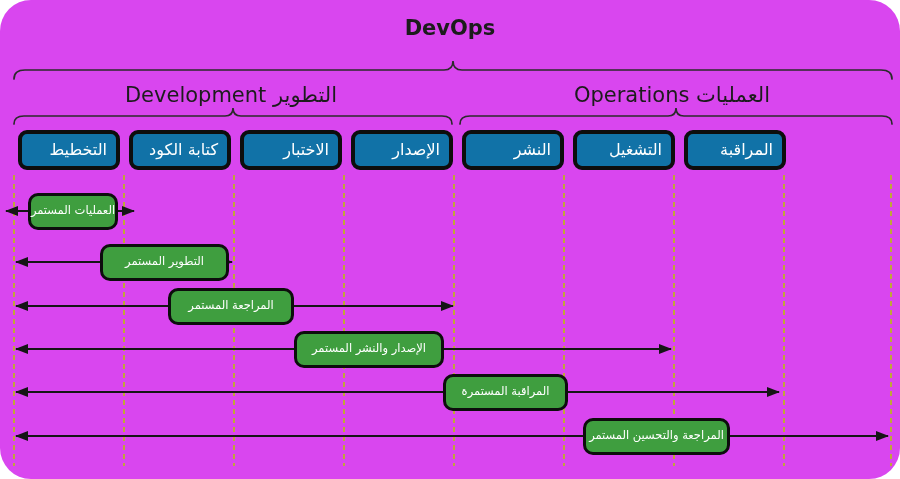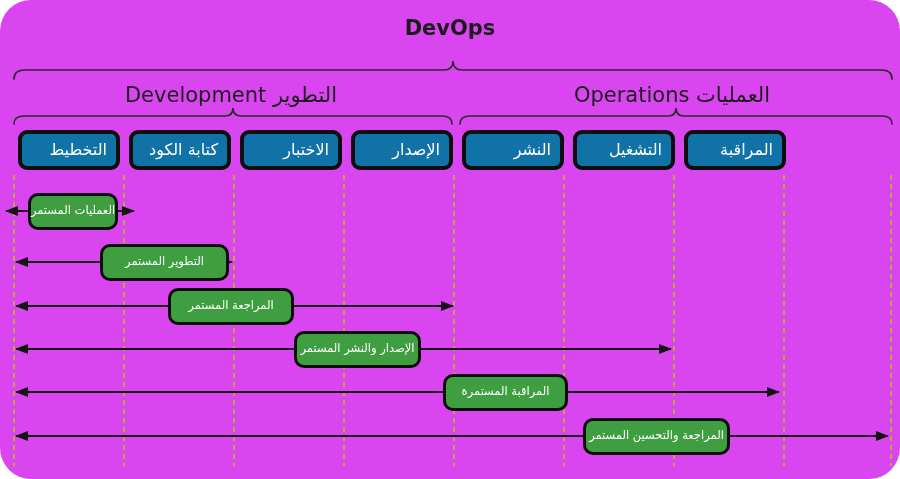--- a/index.html
+++ b/index.html
@@ -92,21 +92,21 @@
         <span class="ah l"></span>
         <span class="ah r"></span>
       </div>
       <div class="pbox" style="left: 168px; width: 126px; top: 287.5px;">المراجعة المستمر</div>
     </div>
     <div class="practice-row">
       <div class="arrow" style="left: 16px; width: 655px; top: 347.7px;">
         <span class="ah l"></span>
         <span class="ah r"></span>
       </div>
-      <div class="pbox" style="left: 294px; width: 127px; top: 330.5px;">الإصدار والنشر المستمر</div>
+      <div class="pbox" style="left: 294px; width: 150px; top: 330.5px;">الإصدار والنشر المستمر</div>
     </div>
     <div class="practice-row">
       <div class="arrow" style="left: 16px; width: 763px; top: 390.7px;">
         <span class="ah l"></span>
         <span class="ah r"></span>
       </div>
       <div class="pbox" style="left: 443px; width: 125px; top: 373.5px;">المراقبة المستمرة</div>
     </div>
     <div class="practice-row">
       <div class="arrow" style="left: 16px; width: 872px; top: 434.7px;">

